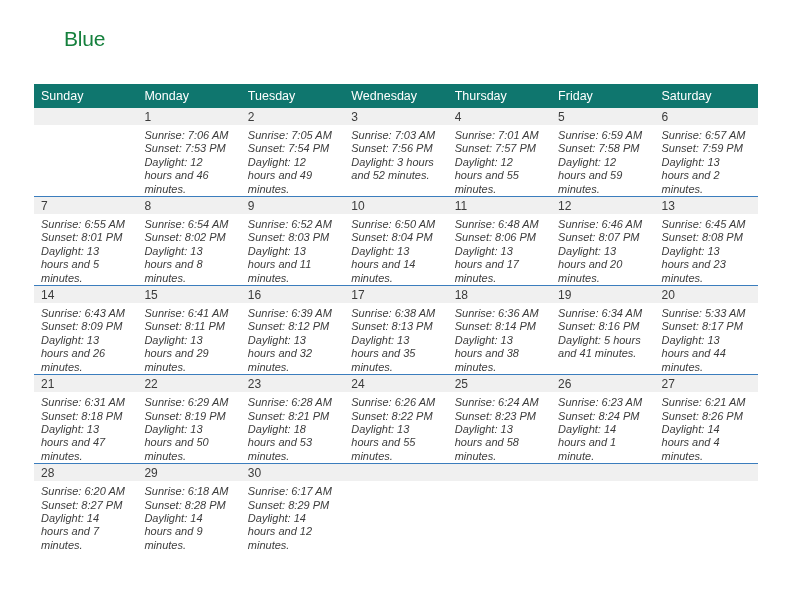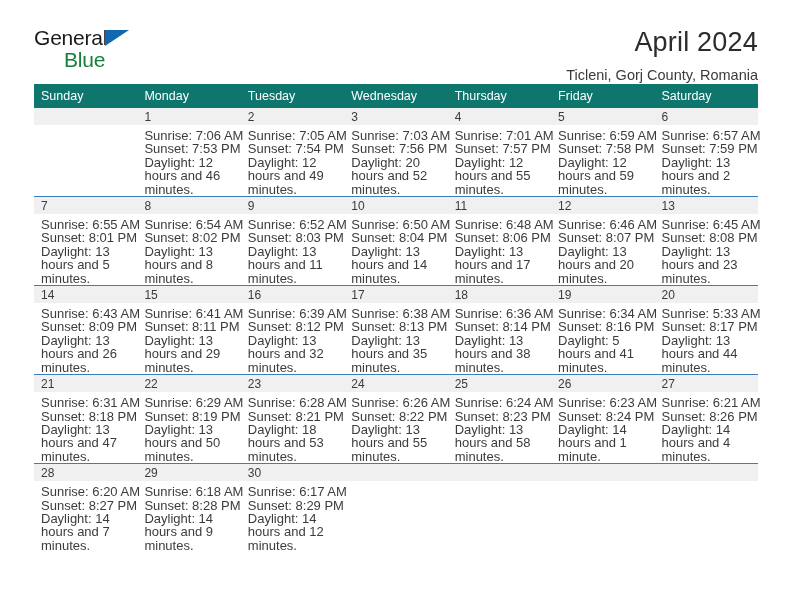--- a/index.html
+++ b/index.html
@@ -112,50 +112,43 @@
   .daynum-bar {
     background: #f0f0f0;
     height: 17px;
     padding: 2px 0 0 7px;
     box-sizing: border-box;
     font-size: 12px;
     color: #3b3b3b;
   }
   .day-body {
     padding: 4px 8px 0 7px;
-    font-size: 13px;
+    font-size: 11px;
     line-height: 13.4px;
     color: #3c3c3c;
+    font-style: italic;
   }
   .day-body div {
     white-space: nowrap;
   }
   .day-body .daylight-line {
     white-space: normal;
   }
 </style>
 </head>
 <body>
 
 <div class="page">
 
   <div class="header">
 
     <div class="brand">
-      <div class="brand-row1">
-        <span class="brand-general">General</span>
-        <span class="brand-triangle"></span>
-      </div>
       <span class="brand-blue">Blue</span>
     </div>
 
-    <div class="title-block">
-      <div class="cal-title">April 2024</div>
-      <div class="cal-subtitle">Ticleni, Gorj County, Romania</div>
-    </div>
 
   </div>
 
   <table class="calendar">
     <thead>
       <tr>
         <th>Sunday</th>
         <th>Monday</th>
         <th>Tuesday</th>
         <th>Wednesday</th>
@@ -189,21 +182,21 @@
             <div>Sunrise: 7:05 AM</div>
             <div>Sunset: 7:54 PM</div>
             <div class="daylight-line">Daylight: 12 hours and 49 minutes.</div>
           </div>
         </td>
         <td class="day">
           <div class="daynum-bar">3</div>
           <div class="day-body">
             <div>Sunrise: 7:03 AM</div>
             <div>Sunset: 7:56 PM</div>
-            <div class="daylight-line">Daylight: 20 hours and 52 minutes.</div>
+            <div class="daylight-line">Daylight: 3 hours and 52 minutes.</div>
           </div>
         </td>
         <td class="day">
           <div class="daynum-bar">4</div>
           <div class="day-body">
             <div>Sunrise: 7:01 AM</div>
             <div>Sunset: 7:57 PM</div>
             <div class="daylight-line">Daylight: 12 hours and 55 minutes.</div>
           </div>
         </td>

